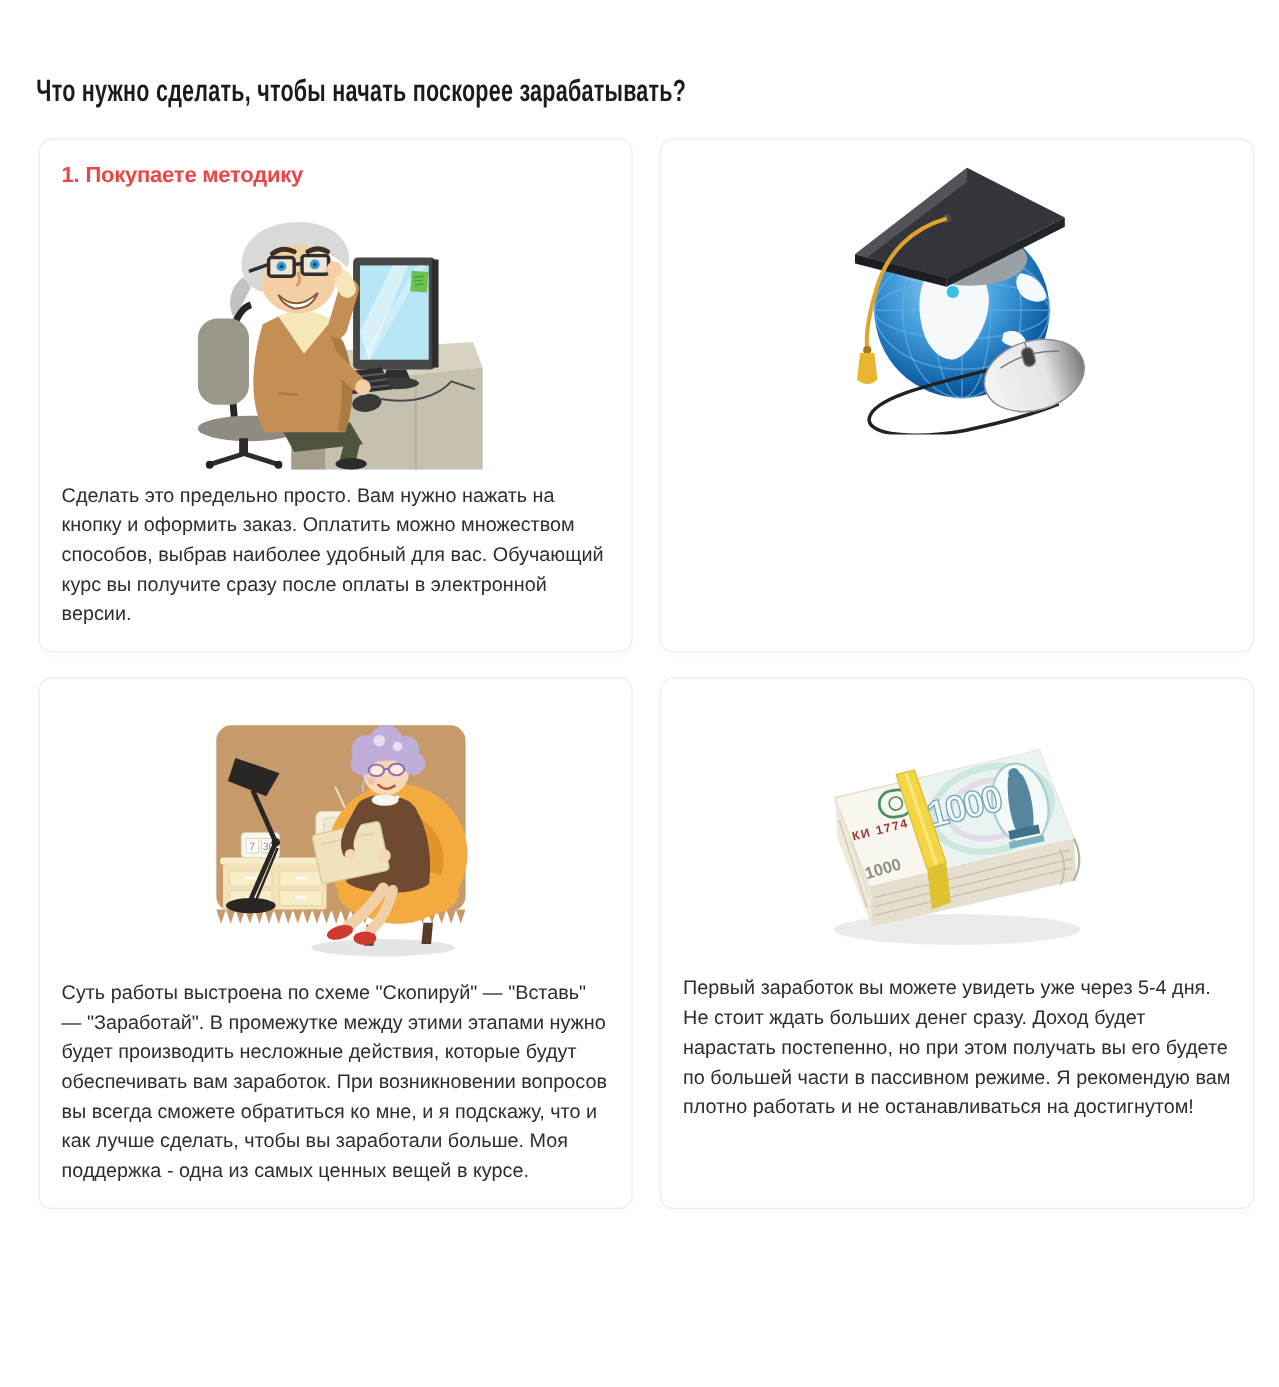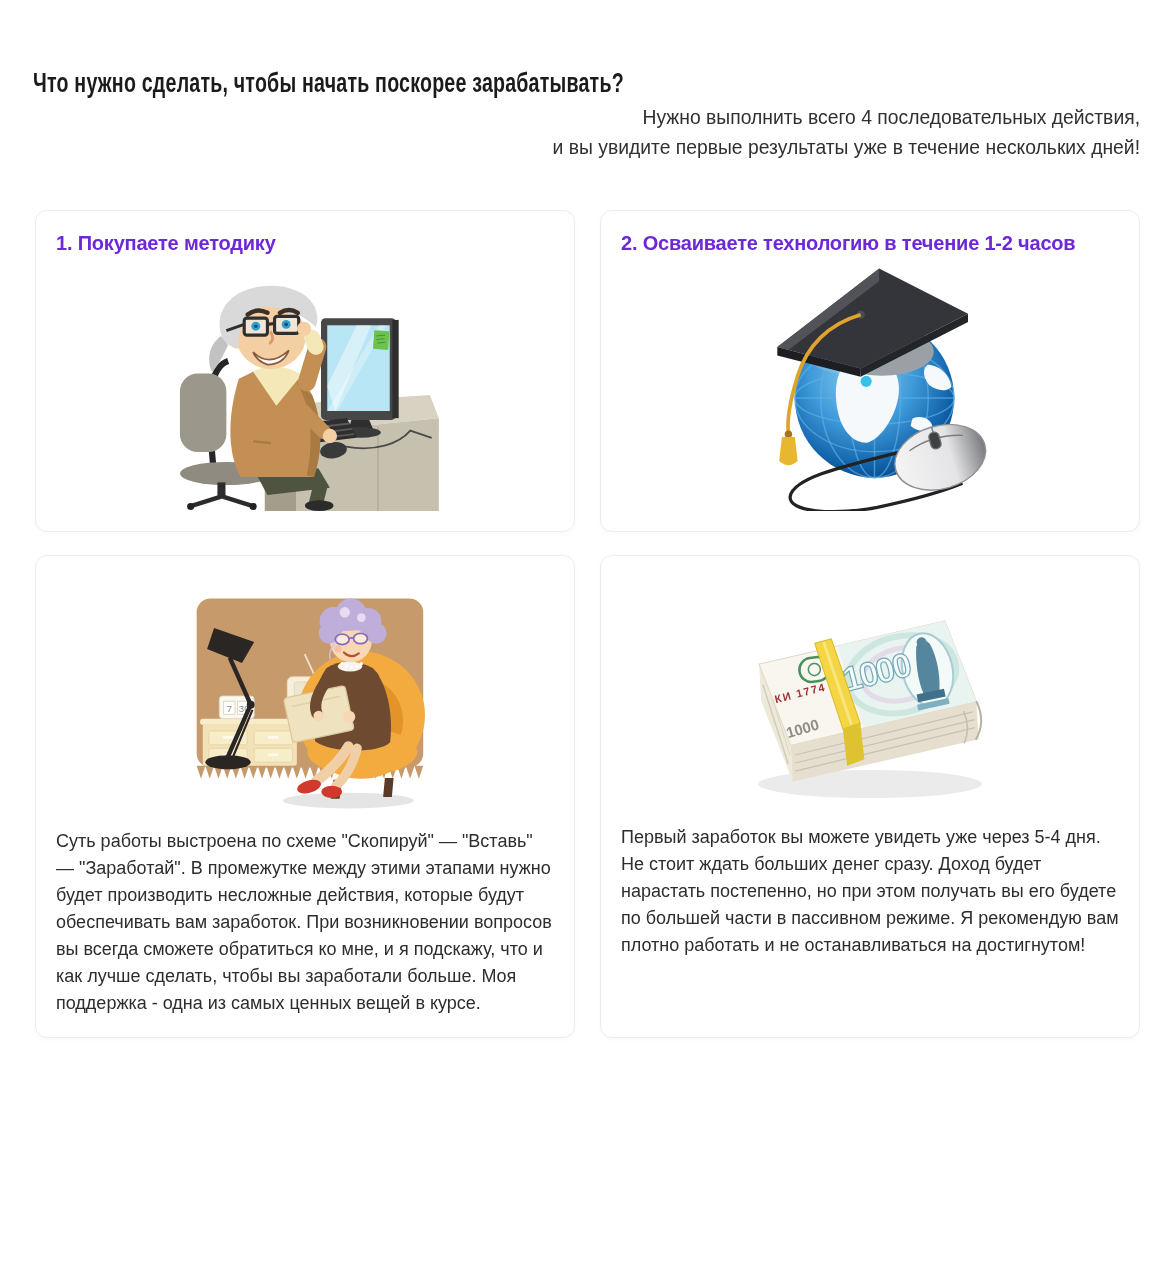--- a/index.html
+++ b/index.html
@@ -30,42 +30,38 @@
   .card {
     background:#fff;
     border:1px solid #ececec;
     border-radius:12px;
     padding:18px 20px 20px 20px;
     box-shadow:0 2px 6px rgba(0,0,0,0.025);
   }
   .card-title {
     margin:0 0 4px 0;
     font-size:20px; line-height:28px; font-weight:700;
-    color:#6d28d9; letter-spacing:-0.2px;
+    color:#ef4444; letter-spacing:-0.2px;
   }
   .img-area { display:flex; justify-content:center; align-items:flex-start; }
   .card-text {
     margin:10px 0 0 0;
     font-size:18px; line-height:27px; color:#2d2d2d;
   }
   svg text { font-family:"Liberation Sans","DejaVu Sans",sans-serif; }
 </style>
 </head>
 <body>
 
 <div class="page">
 
   <div class="heading-wrap">
     <h2 class="heading">Что нужно сделать, чтобы начать поскорее зарабатывать?</h2>
   </div>
 
-  <div class="subtitle">
-    <div class="line">Нужно выполнить всего 4 последовательных действия,</div>
-    <div class="line">и вы увидите первые результаты уже в течение нескольких дней!</div>
-  </div>
 
   <div class="grid">
 
     <div class="card">
       <h3 class="card-title">1. Покупаете методику</h3>
       <div class="img-area">
         <svg viewBox="0 0 300 280" height="250">
 
           <g>
             <polygon points="105,162 290,150 300,176 140,192" fill="#d8d2c2"></polygon>
@@ -142,24 +138,24 @@
               <circle cx="129" cy="71" r="2" fill="#1b4b66"></circle>
             <path d="M112,80 q 4,8 -1,12" stroke="#d89a6a" stroke-width="3" fill="none" stroke-linecap="round"></path>
             <path d="M92,102 Q 110,120 132,100 Q 126,116 108,116 Q 96,112 92,102 Z" fill="#ffffff" stroke="#8a5a3a" stroke-width="2"></path>
 
             <line x1="152" y1="136" x2="164" y2="96" stroke="#c48f55" stroke-width="20" stroke-linecap="round"></line>
             <line x1="162" y1="96" x2="158" y2="86" stroke="#f5e8b8" stroke-width="18" stroke-linecap="round"></line>
             <circle cx="149" cy="76" r="8" fill="#f5cfa4"></circle>
           </g>
         </svg>
       </div>
+      <p class="card-text">Сделать это предельно просто. Вам нужно нажать на кнопку и оформить заказ. Оплатить можно множеством способов, выбрав наиболее удобный для вас. Обучающий курс вы получите сразу после оплаты в электронной версии.</p>
     </div>
 
     <div class="card">
-      <h3 class="card-title">2. Осваиваете технологию в течение 1-2 часов</h3>
       <div class="img-area">
         <svg viewBox="0 0 300 270" height="250">
           <defs>
             <radialGradient id="globeGrad" cx="42%" cy="36%" r="72%">
               <stop offset="0" stop-color="#8fd0f3"></stop>
               <stop offset="0.45" stop-color="#3e9ad8"></stop>
               <stop offset="0.8" stop-color="#1060a8"></stop>
               <stop offset="1" stop-color="#073d72"></stop>
             </radialGradient>
             <linearGradient id="mouseGrad" x1="0" y1="0" x2="1" y2="0">

